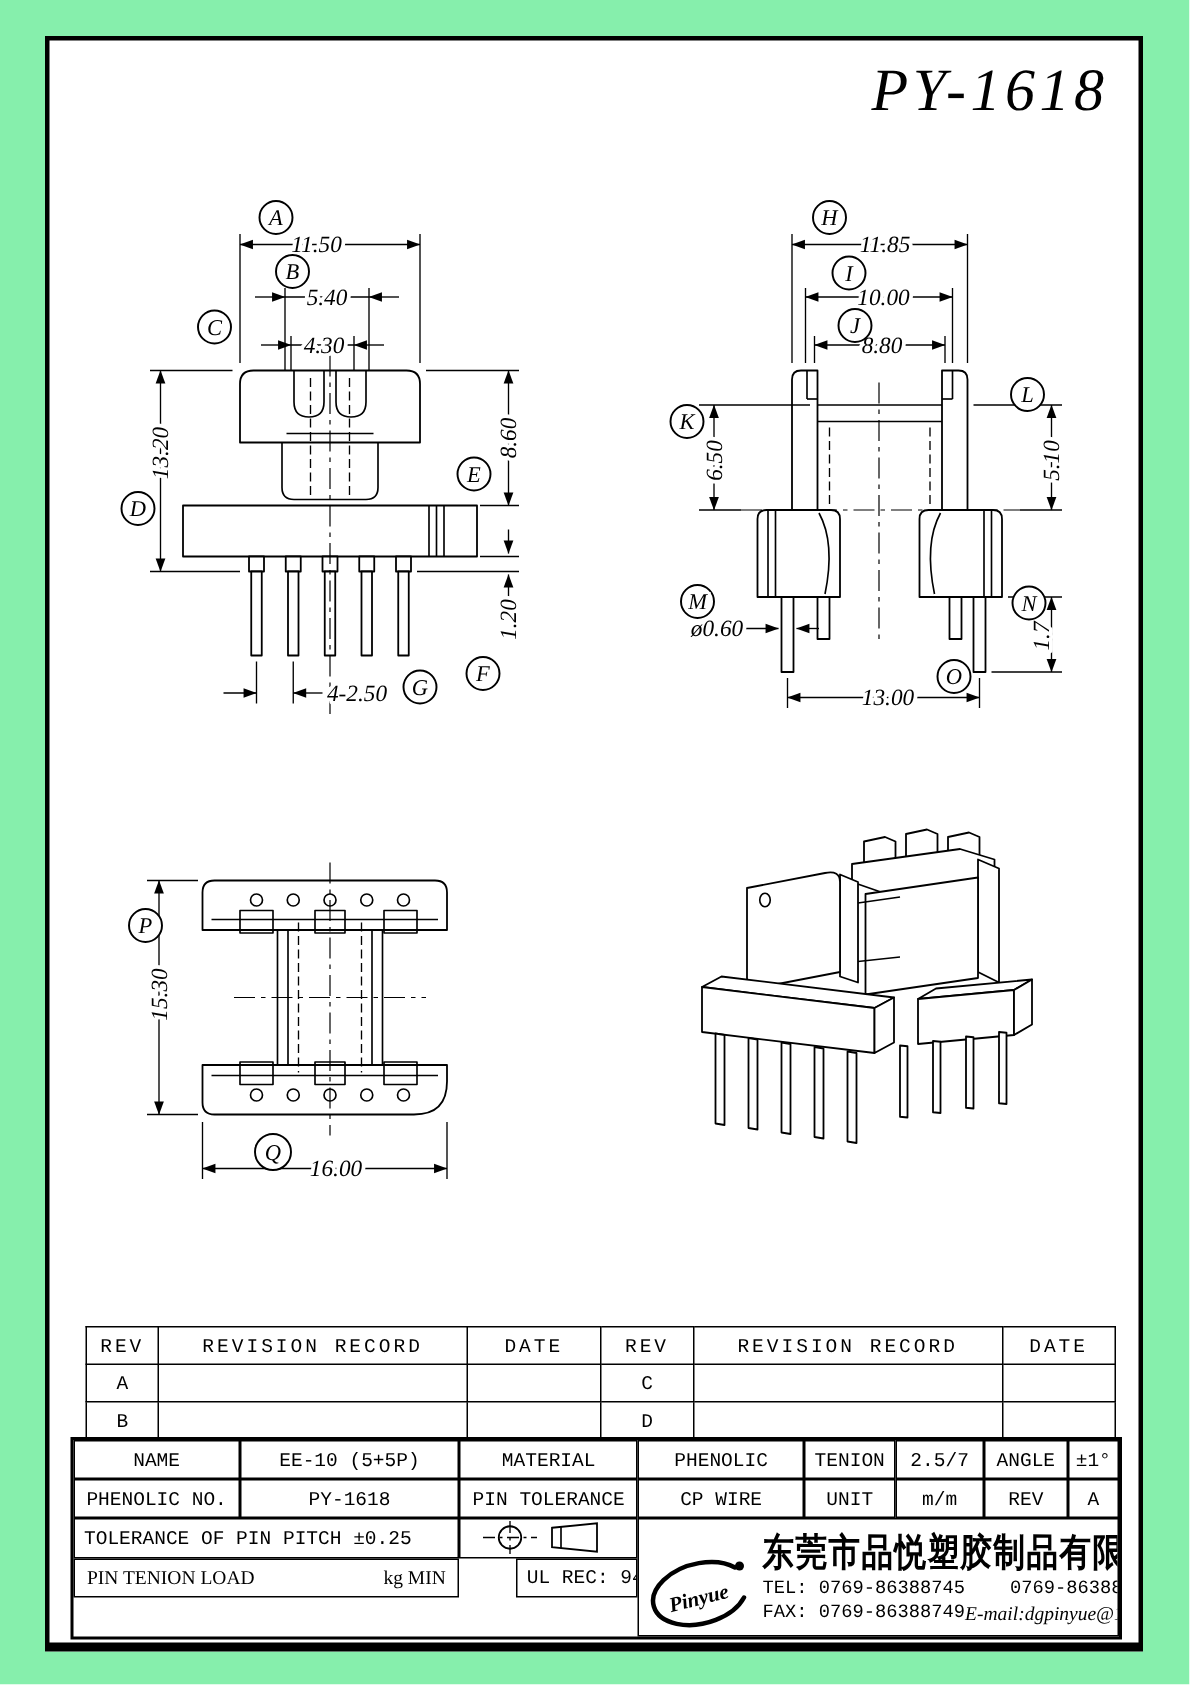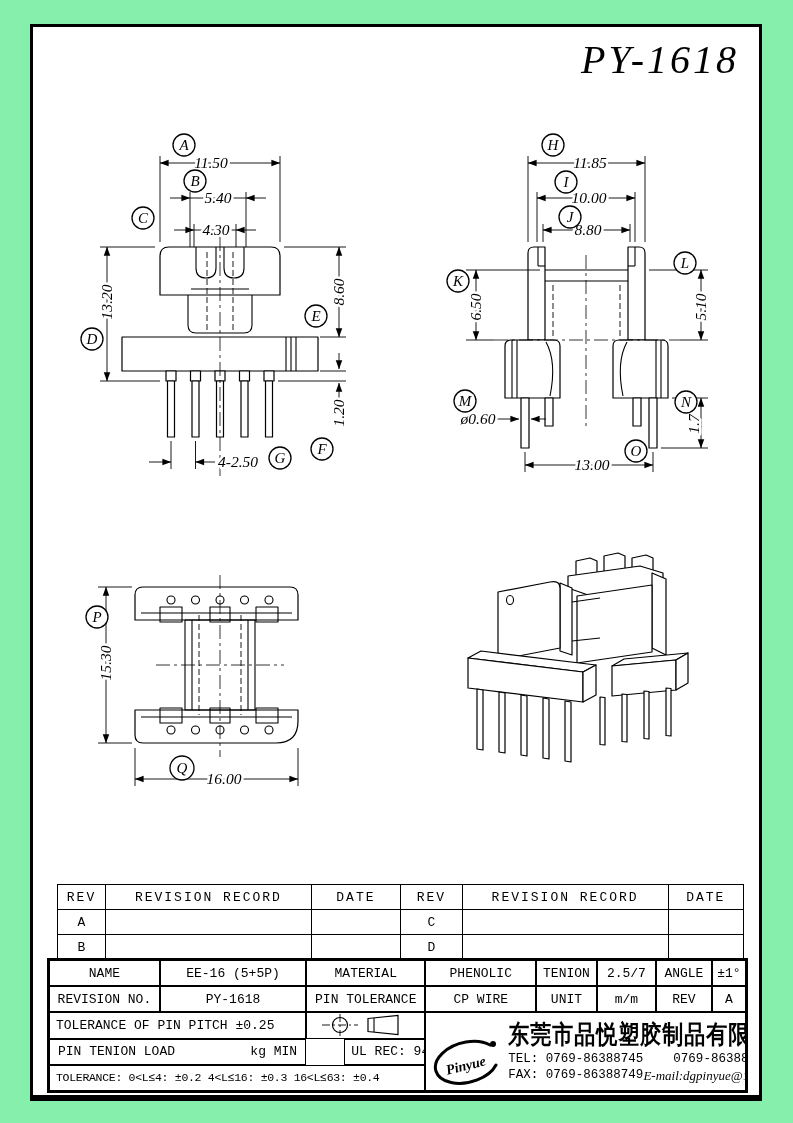--- a/index.html
+++ b/index.html
@@ -28,21 +28,21 @@
        text-align:center;padding:0;height:24px;}
   table.rev th{font-weight:normal;letter-spacing:2px;}
   
   .tb{position:absolute;left:47px;top:958px;width:697px;height:131px;
       display:grid;border:2px solid #000;
       grid-template-columns:15.9% 21% 17.1% 15.9% 8.7% 8.5% 8% 4.9%;
       grid-template-rows:repeat(5,1fr);}
   .tb .c{border:1px solid #000;display:flex;align-items:center;justify-content:center;
       font:13px "Liberation Mono",monospace;white-space:nowrap;overflow:hidden;text-align:right;}
   .tb .lft{justify-content:flex-start;padding-left:6px;}
-  .tb .spread{justify-content:space-between;padding:0 8px;}
+  .tb .spread{justify-content:space-between;padding:0 8px;font-family:Liberation Serif, serif;}
   .tb .note{font-size:11.5px;letter-spacing:-0.3px;}
   .company{position:relative;grid-column:4/9;grid-row:3/6;border:1px solid #000;
       padding:2px 4px 2px 82px;overflow:hidden;}
   .company .cn{font-family:"Liberation Serif",serif;font-weight:bold;font-size:21px;
       letter-spacing:1px;white-space:nowrap;transform:scaleY(1.2);transform-origin:top left;margin-top:3px;}
   .company .tel{font:12.5px "Liberation Mono",monospace;white-space:pre;margin-top:6px;}
   .company .faxrow{font:12.5px "Liberation Mono",monospace;white-space:pre;margin-top:2px;
       display:flex;justify-content:space-between;}
   .company .em{font:italic 13px "Liberation Serif",serif;}
   .logo{position:absolute;left:4px;top:26px;}
@@ -386,29 +386,29 @@
       <td></td>
       <td>D</td>
       <td></td>
       <td></td>
     </tr>
   </tbody>
     </table>
 
   <div class="tb">
     <div class="c">NAME</div>
-    <div class="c">EE-16 (5+5P)</div>
+    <div class="c">EE-10 (5+5P)</div>
     <div class="c">MATERIAL</div>
     <div class="c">PHENOLIC</div>
     <div class="c">TENION</div>
     <div class="c">2.5/7</div>
     <div class="c">ANGLE</div>
     <div class="c">±1°</div>
 
-    <div class="c">REVISION NO.</div>
+    <div class="c">PHENOLIC NO.</div>
     <div class="c">PY-1618</div>
     <div class="c">PIN TOLERANCE</div>
     <div class="c">CP WIRE</div>
     <div class="c">UNIT</div>
     <div class="c">m/m</div>
     <div class="c">REV</div>
     <div class="c">A</div>
 
     <div class="c lft" style="grid-column:1/3;">TOLERANCE OF PIN PITCH ±0.25</div>
     <div class="c" style="grid-column:3/4;">
@@ -433,15 +433,14 @@
         <span class="em">E-mail:dgpinyue@163.com</span>
       </div>
     </div>
 
     <div class="c spread" style="grid-column:1/3;">
       <span>PIN TENION LOAD</span>
       <span>kg MIN</span>
     </div>
     <div class="c lft" style="grid-column:3/4;margin-left:38px;">UL REC: 94V-0</div>
 
-    <div class="c lft note" style="grid-column:1/4;">TOLERANCE: 0&lt;L≤4: ±0.2  4&lt;L≤16: ±0.3  16&lt;L≤63: ±0.4</div>
   </div>
 </div>
 
 </body></html>

